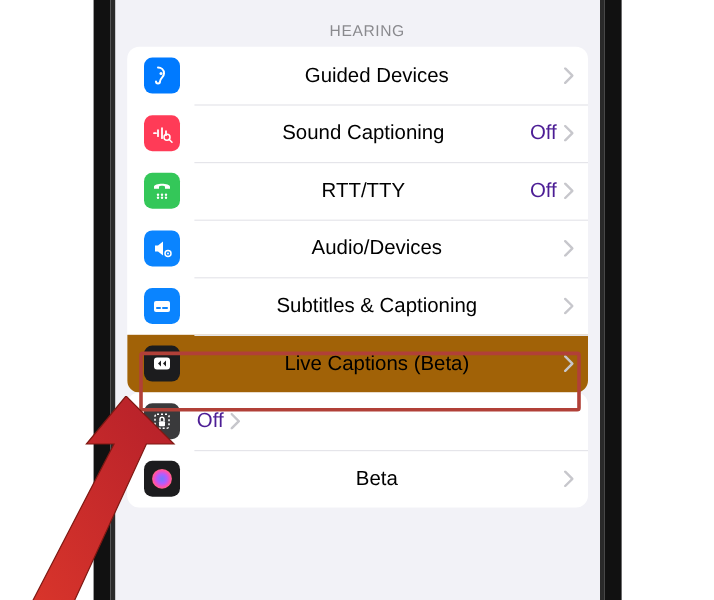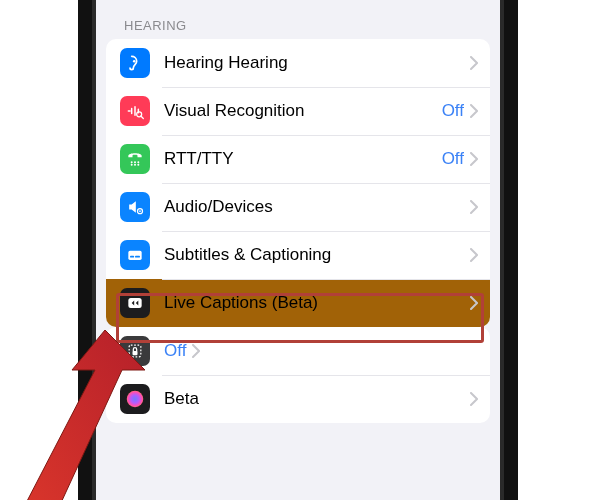--- a/index.html
+++ b/index.html
@@ -13,20 +13,21 @@
   }
   .phone-frame {
     position: absolute;
     left: 78px;
     top: 0;
     width: 440px;
     height: 500px;
     background: #f2f2f7;
     border-left: 14px solid #111;
     border-right: 14px solid #111;
+    text-align: center;
   }
   .inner-border-left {
     position: absolute; left: 0; top: 0; width: 4px; height: 100%; background: #2a2a2a;
   }
   .inner-border-right {
     position: absolute; right: 0; top: 0; width: 4px; height: 100%; background: #2a2a2a;
   }
   .section-header {
     font-size: 13px;
     color: #8a8a8e;
@@ -66,21 +67,21 @@
     margin-right: 14px;
     flex-shrink: 0;
   }
   .row-label {
     font-size: 17px;
     color: #000;
     flex: 1;
   }
   .row-status {
     font-size: 17px;
-    color: #3b82f6;
+    color: #4c1d95;
     margin-right: 6px;
   }
   .chevron {
     color: #c7c7cc;
     flex-shrink: 0;
   }
   .row.highlighted-content {
     background: #a16207;
   }
   .highlight-box {
@@ -104,36 +105,36 @@
   <div class="section-header">HEARING</div>
   <div class="group">
 
     <div class="row">
       <div class="icon-box" style="background:#007aff">
         <svg width="20" height="20" viewBox="0 0 24 24" fill="none">
             <path d="M8 4c3 0 6 2 6 6 0 2-1 3-2 4s-2 2-2 4c0 1-1 2-2 2s-2-1-2-2" stroke="#fff" stroke-width="2" stroke-linecap="round"></path>
             <circle cx="11" cy="10" r="1.5" fill="#fff"></circle>
           </svg>
       </div>
-      <span class="row-label">Hearing Hearing</span>
+      <span class="row-label">Guided Devices</span>
       <span class="row-status"></span>
       <svg class="chevron" width="8" height="14" viewBox="0 0 8 14">
           <path d="M1 1l6 6-6 6" stroke="#c7c7cc" stroke-width="2" fill="none" stroke-linecap="round"></path>
         </svg>
     </div>
 
     <div class="row">
       <div class="icon-box" style="background:#ff3b57">
         <svg width="20" height="20" viewBox="0 0 24 24" fill="none">
             <path d="M4 12h2M8 9v6M12 7v10M16 10v4" stroke="#fff" stroke-width="1.8" stroke-linecap="round"></path>
             <circle cx="17" cy="16" r="3" stroke="#fff" stroke-width="1.5"></circle>
             <path d="M19 18l3 3" stroke="#fff" stroke-width="1.5" stroke-linecap="round"></path>
           </svg>
       </div>
-      <span class="row-label">Visual Recognition</span>
+      <span class="row-label">Sound Captioning</span>
       <span class="row-status">Off</span>
       <svg class="chevron" width="8" height="14" viewBox="0 0 8 14">
           <path d="M1 1l6 6-6 6" stroke="#c7c7cc" stroke-width="2" fill="none" stroke-linecap="round"></path>
         </svg>
     </div>
 
     <div class="row">
       <div class="icon-box" style="background:#34c759">
         <svg width="20" height="20" viewBox="0 0 24 24" fill="none">
             <path d="M4 8c0-2 4-3 8-3s8 1 8 3v2h-5V8c0-1-2-1-3-1s-3 0-3 1v2H4V8z" fill="#fff"></path>

